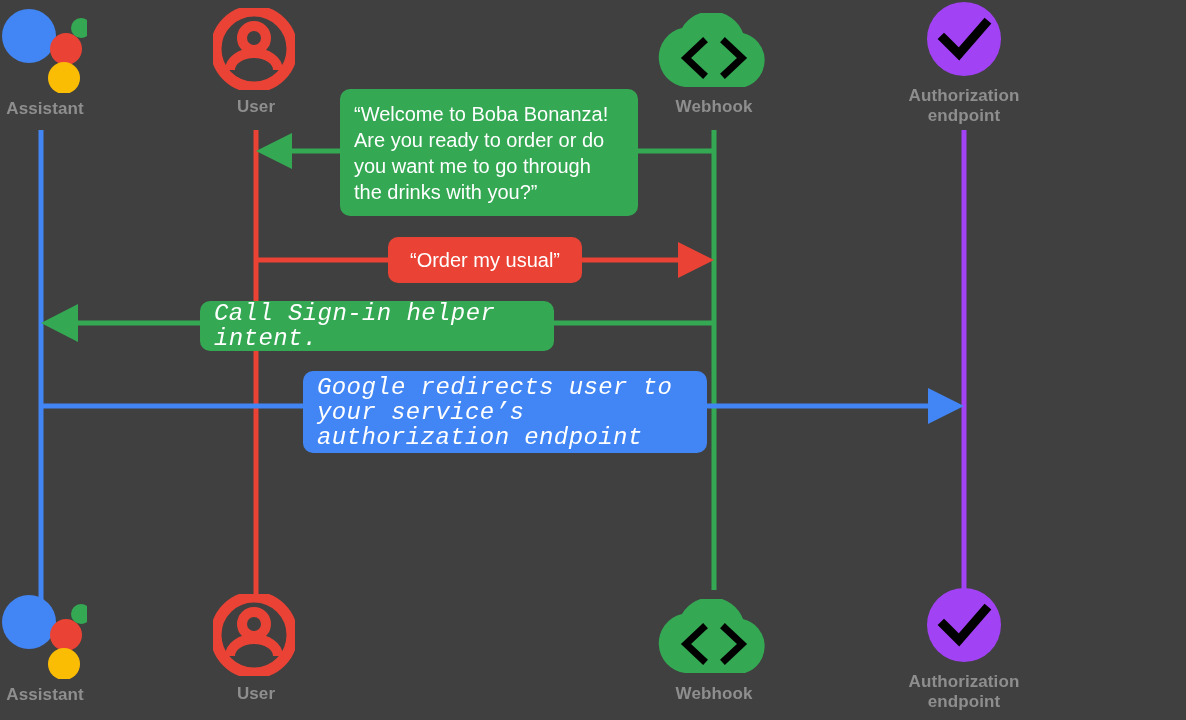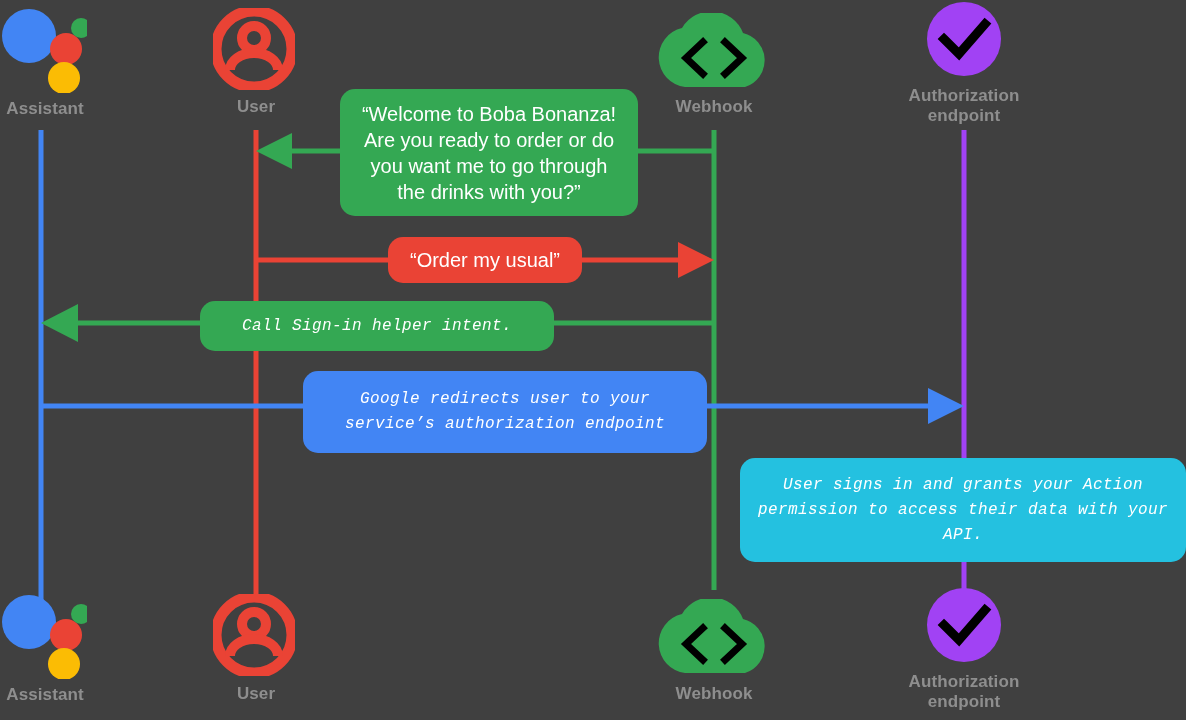--- a/index.html
+++ b/index.html
@@ -34,35 +34,34 @@
     font-weight: bold;
     text-align: center;
     letter-spacing: 0.1px;
     line-height: 20px;
     white-space: pre-line;
   }
   .bubble {
     position: absolute;
     box-sizing: border-box;
     color: #ffffff;
-    text-align: center;
-    border-radius: 15px;
+    border-radius: 10px;
     display: flex;
     align-items: center;
     justify-content: center;
   }
   .bubble-sans {
     font-family: "Liberation Sans", sans-serif;
     font-size: 20px;
     line-height: 26px;
   }
   .bubble-mono {
     font-family: "Liberation Mono", monospace;
     font-style: italic;
-    font-size: 16px;
+    font-size: 24px;
     line-height: 25px;
     letter-spacing: 0.4px;
   }
   .b-green { background: #34a853; }
   .b-red   { background: #ea4335; }
   .b-blue  { background: #4285f4; }
   .b-cyan  { background: #24c1e0; }
   .icon-wrap { position: absolute; }
 </style>
 </head>
@@ -138,21 +137,20 @@
 endpoint</div>
 
   <div class="bubble bubble-sans b-green" style="left:340px; top:89px; width:298px; height:127px; padding:8px 14px;">“Welcome to Boba Bonanza! Are you ready to order or do you want me to go through the drinks with you?”</div>
 
   <div class="bubble bubble-sans b-red" style="left:388px; top:237px; width:194px; height:46px; padding:20px 12px;">“Order my usual”</div>
 
   <div class="bubble bubble-mono b-green" style="left:200px; top:301px; width:354px; height:50px; padding:4px 14px;">Call Sign-in helper intent.</div>
 
   <div class="bubble bubble-mono b-blue" style="left:303px; top:371px; width:404px; height:82px; padding:6px 14px;">Google redirects user to your service’s authorization endpoint</div>
 
-  <div class="bubble bubble-mono b-cyan" style="left:740px; top:458px; width:446px; height:104px; padding:8px 16px;">User signs in and grants your Action permission to access their data with your API.</div>
 
   <div class="icon-wrap" style="left:2px; top:594px; width:85px; height:85px;">
     <svg width="85" height="85" viewBox="0 0 85 85">
       <circle cx="27" cy="28" r="27" fill="#4285f4"></circle>
       <circle cx="64" cy="41" r="16" fill="#ea4335"></circle>
       <circle cx="79" cy="20" r="10" fill="#34a853"></circle>
       <circle cx="62" cy="70" r="16" fill="#fbbc04"></circle>
     </svg>
   </div>
   <div class="actor-label" style="left:0px; top:685px; width:90px;">Assistant</div>

